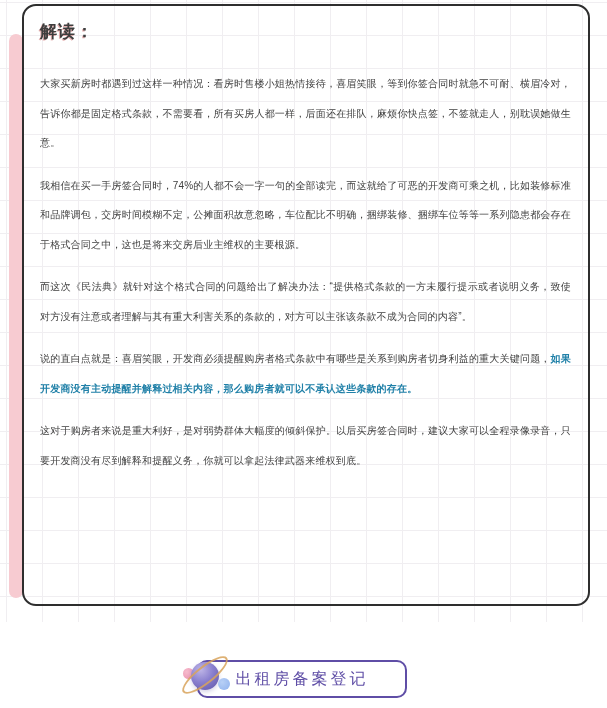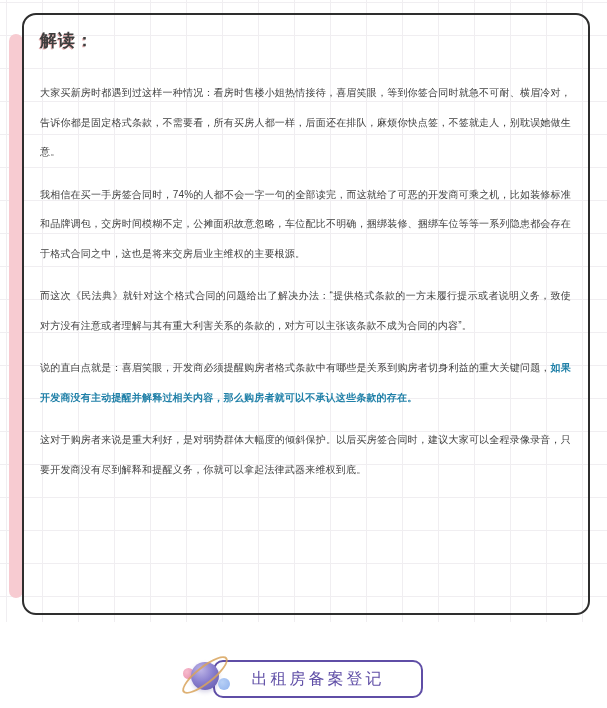--- a/index.html
+++ b/index.html
@@ -16,37 +16,37 @@
       linear-gradient(to bottom,#f0eef1 1px,transparent 1px);
     background-size:36px 33px;
     background-position:6px 2px;
   }
   
   .pink-stripe{
     position:absolute;left:9px;top:34px;width:14px;height:564px;
     background:#f7cbd1;border-radius:7px;z-index:0;
   }
   .card{
-    position:absolute;left:22px;top:13px;width:568px;height:602px;
+    position:absolute;left:22px;top:4px;width:568px;height:602px;
     box-sizing:border-box;border:2px solid #2e2e2e;border-radius:14px;
     padding:14px 17px 8px 16px;z-index:1;background:transparent;overflow:hidden;
   }
   .card h2.title{
     margin:0 0 26px 0;font-size:17px;font-weight:bold;color:#3e3e3e;
     letter-spacing:1px;
     text-shadow:-1px 1px 0 rgba(198,80,80,0.45);
   }
   .card p{
     margin:0 0 13px 0;font-size:10px;line-height:29.5px;color:#3f3f3f;
     text-align:justify;letter-spacing:0.2px;
   }
   .hl{color:#2080a8;font-weight:bold;}
   
   .cta{
-    position:absolute;left:213px;top:660px;width:210px;height:38px;
+    position:absolute;left:197px;top:660px;width:210px;height:38px;
     box-sizing:border-box;border:2px solid #5f4ea6;border-radius:10px;
     background:#ffffff;color:#5f4ea6;display:flex;align-items:center;
     justify-content:center;font-size:16px;letter-spacing:3px;z-index:2;
     cursor:pointer;
   }
   
   .planet{position:absolute;left:180px;top:650px;width:60px;height:54px;z-index:3;}
   .planet .dot-pink{
     position:absolute;left:3px;top:18px;width:11px;height:11px;border-radius:50%;
     background:radial-gradient(circle at 35% 35%,#f6bccd,#ec8fae);

